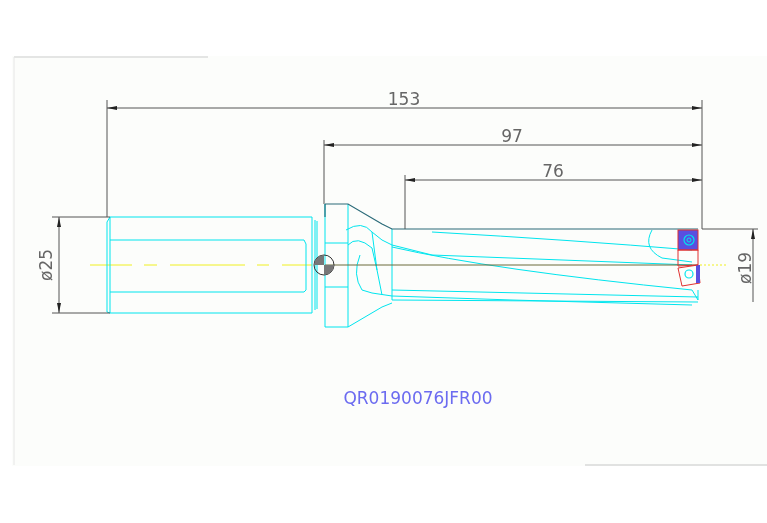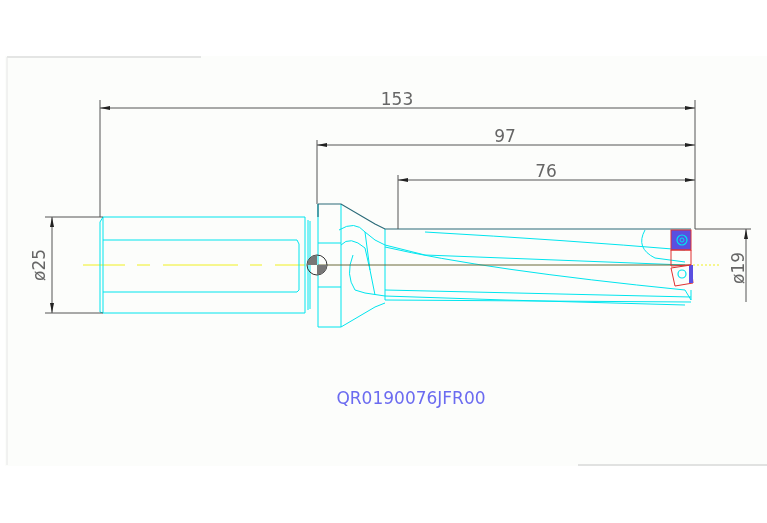--- a/index.html
+++ b/index.html
@@ -1,18 +1,18 @@
 <!DOCTYPE html>
 <html><head>
   <meta charset="utf-8">
   <style>
     html, body { margin: 0; padding: 0; background: #ffffff; }
     body { width: 767px; height: 523px; position: relative; overflow: hidden;
            font-family: "Liberation Sans", sans-serif; }
-    .canvas { position: absolute; left: 5px; top: 0; width: 630px; height: 523px; }
+    .canvas { position: absolute; left: 12px; top: 0; width: 630px; height: 523px; }
     svg text { font-family: "DejaVu Sans", sans-serif; }
   </style>
 </head>
 <body>
 
 <div class="canvas">
 <svg width="767" height="523" viewBox="0 0 767 523" xmlns="http://www.w3.org/2000/svg">
 
   <rect x="0" y="56" width="767" height="410" fill="#fcfdfb"></rect>
   <line x1="2" y1="57" x2="196" y2="57" stroke="#dddddd" stroke-width="1.5"></line>

